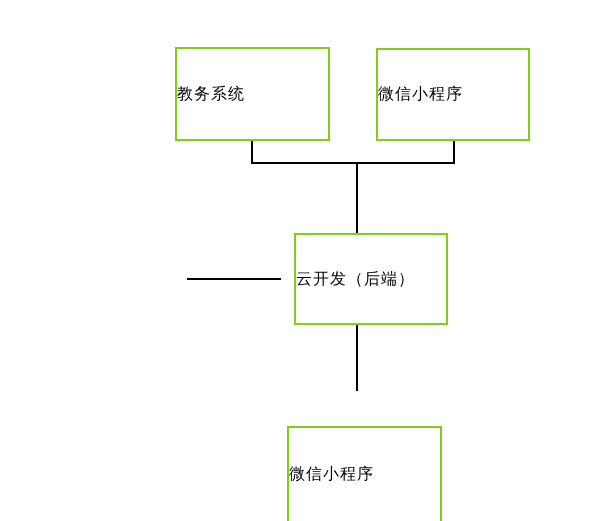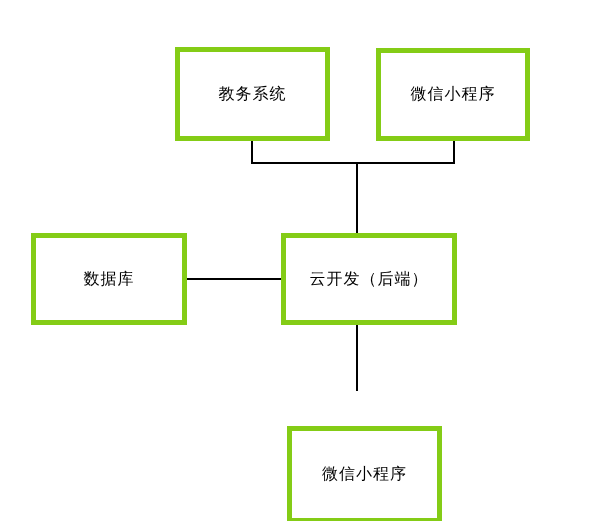--- a/index.html
+++ b/index.html
@@ -10,41 +10,40 @@
   #canvas {
     position: relative;
     width: 603px;
     height: 521px;
     background: #ffffff;
     font-family: "DejaVu Sans", sans-serif;
     overflow: hidden;
   }
   .node {
     position: absolute;
-    border: 5px solid #84cc16;
+    border: 2px solid #84cc16;
     background: #ffffff;
     display: flex;
     align-items: center;
-    justify-content: center;
     font-size: 16px;
     color: #000000;
     letter-spacing: 1px;
     box-sizing: border-box;
     z-index: 2;
   }
   .line {
     position: absolute;
     background: #000000;
     z-index: 1;
   }
   
   #node-academic   { left: 175px; top: 47px;  width: 155px; height: 94px; }
   #node-news       { left: 376px; top: 48px;  width: 154px; height: 93px; }
   #node-database   { left: 31px;  top: 233px; width: 156px; height: 92px; }
-  #node-cloud      { left: 281px; top: 233px; width: 176px; height: 92px; }
+  #node-cloud      { left: 294px; top: 233px; width: 154px; height: 92px; }
   #node-miniapp    { left: 287px; top: 391px; width: 155px; height: 97px; margin-top: 35px; }
   
   #conn-academic-drop { left: 251px; top: 141px; width: 2px;   height: 23px; }
   #conn-news-drop     { left: 453px; top: 141px; width: 2px;   height: 23px; }
   #conn-top-bus       { left: 251px; top: 162px; width: 204px; height: 2px;  }
   #conn-bus-to-cloud  { left: 356px; top: 162px; width: 2px;   height: 71px; }
   #conn-db-to-cloud   { left: 187px; top: 278px; width: 94px;  height: 2px;  }
   #conn-cloud-to-app  { left: 356px; top: 325px; width: 2px;   height: 66px; }
 </style>
 </head>
@@ -60,23 +59,20 @@
   <div class="line" id="conn-cloud-to-app"></div>
 
   <div class="node" id="node-academic">
     <span>教务系统</span>
   </div>
 
   <div class="node" id="node-news">
     <span>微信小程序</span>
   </div>
 
-  <div class="node" id="node-database">
-    <span>数据库</span>
-  </div>
 
   <div class="node" id="node-cloud">
     <span>云开发（后端）</span>
   </div>
 
   <div class="node" id="node-miniapp">
     <span>微信小程序</span>
   </div>
 
 </div>

